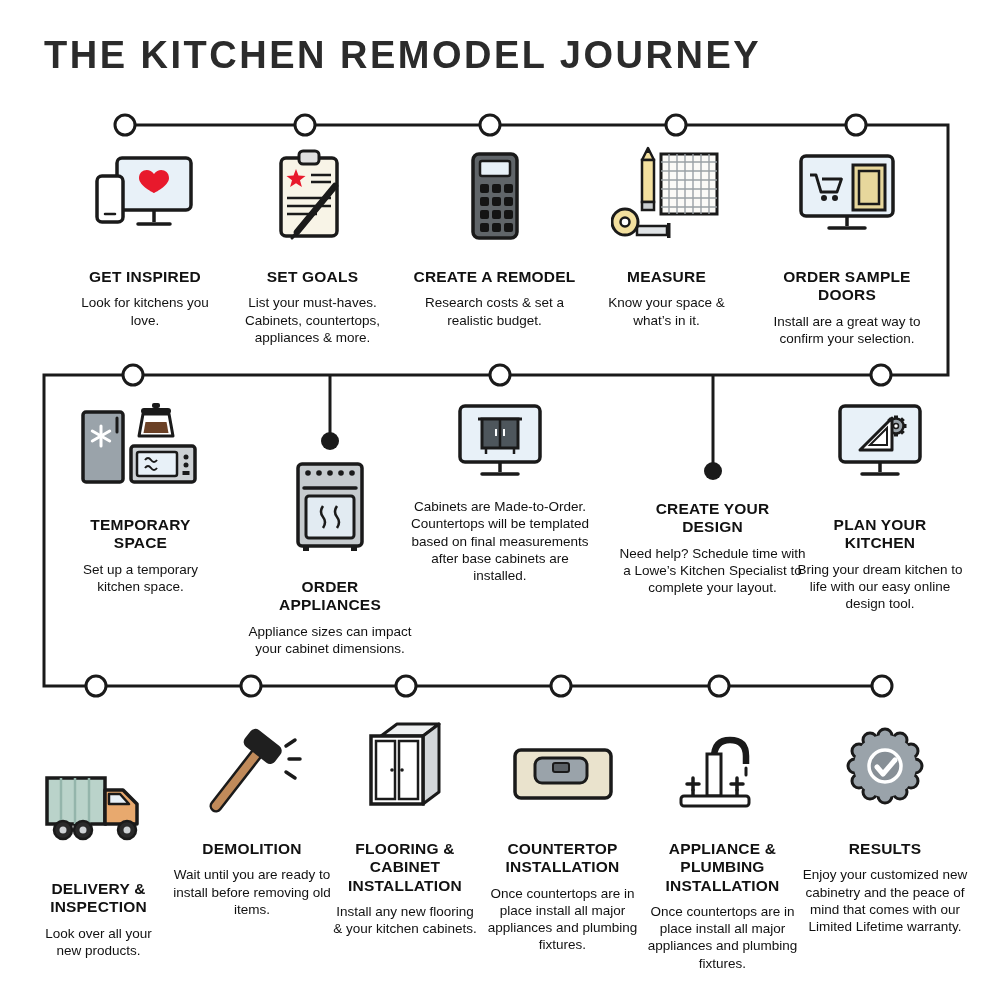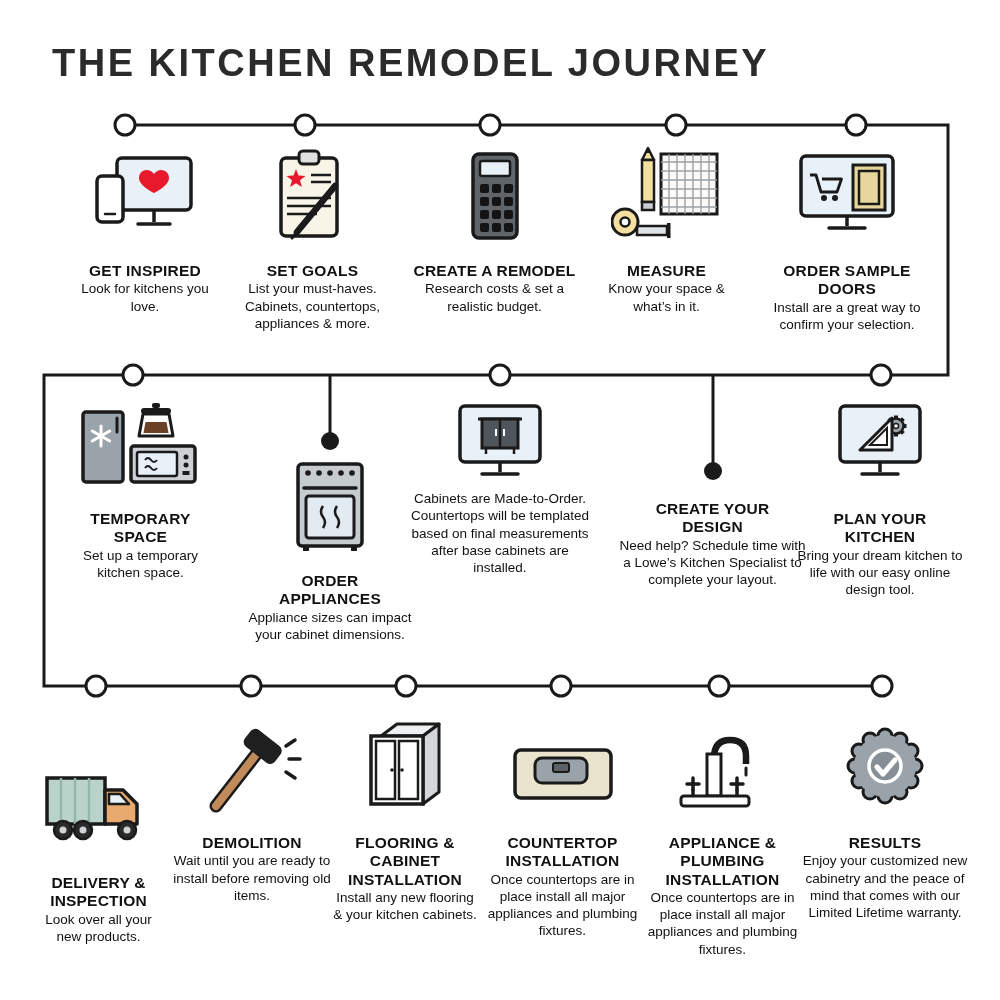--- a/index.html
+++ b/index.html
@@ -1,31 +1,31 @@
 <!DOCTYPE html>
 <html><head>
 <meta charset="utf-8">
 <style>
   html,body{margin:0;padding:0}
   body{
     width:1000px;height:1000px;position:relative;background:#ffffff;
     font-family:"Liberation Sans",sans-serif;overflow:hidden;color:#111;
   }
   .page-title{
-    position:absolute;left:44px;top:34px;margin:8px;
+    position:absolute;left:44px;top:34px;margin:0;
     font-size:38px;font-weight:600;letter-spacing:2.5px;color:#2b2b2b;white-space:nowrap;text-align:center;
   }
   #journey-lines{position:absolute;left:0;top:0;z-index:0}
   .step{position:absolute;z-index:1;display:flex;flex-direction:column;align-items:center;text-align:center}
   .icon{display:flex;align-items:flex-end;justify-content:center}
   .r1 .icon{height:96px}
   .r2 .icon{height:92px}
   .r3 .icon{height:102px}
-  .step-title{font-weight:bold;font-size:15.5px;line-height:1.18;margin-top:20px;letter-spacing:.2px}
-  .step-desc{font-size:13.5px;line-height:1.28;margin-top:0}
+  .step-title{font-weight:bold;font-size:15.5px;line-height:1.18;margin-top:26px;letter-spacing:.2px}
+  .step-desc{font-size:13.5px;line-height:1.28;margin-top:8px}
 </style>
 </head>
 <body>
 
 <h1 class="page-title">THE KITCHEN REMODEL JOURNEY</h1>
 
 <svg id="journey-lines" width="1000" height="1000" viewBox="0 0 1000 1000">
   <path d="M125 125 H948 V375 H44 V686 H882" fill="none" stroke="#1a1a1a" stroke-width="3"></path>
   <path d="M330 375 V438" fill="none" stroke="#1a1a1a" stroke-width="3"></path>
   <path d="M713 375 V468" fill="none" stroke="#1a1a1a" stroke-width="3"></path>

